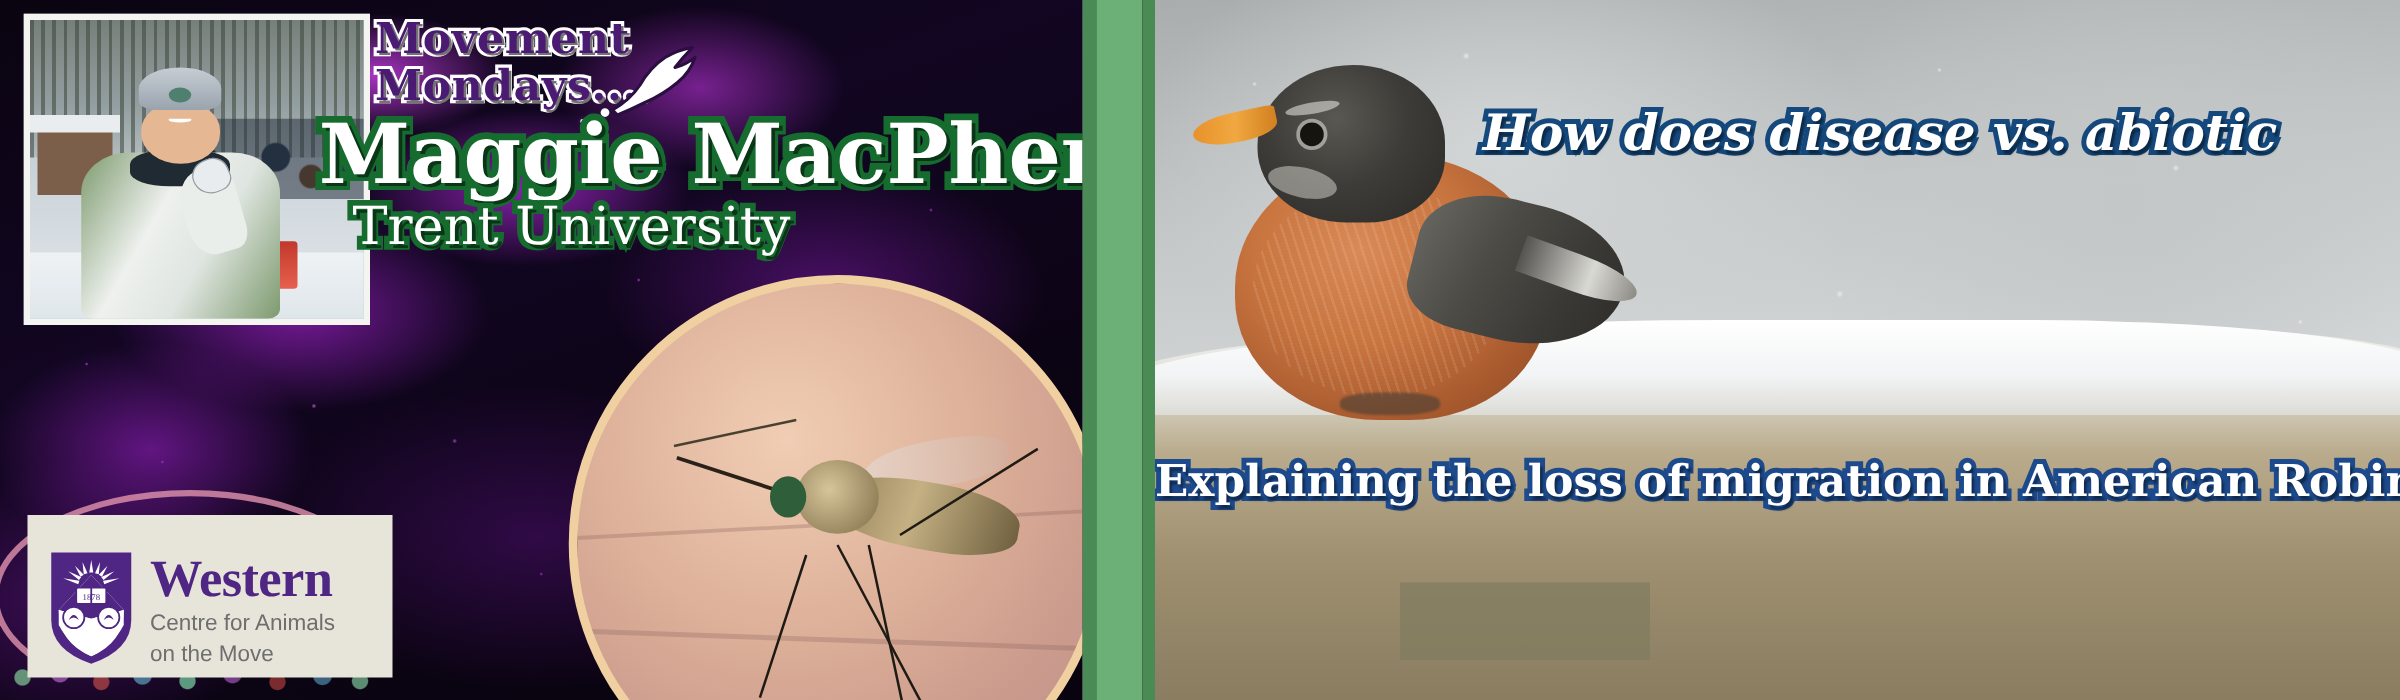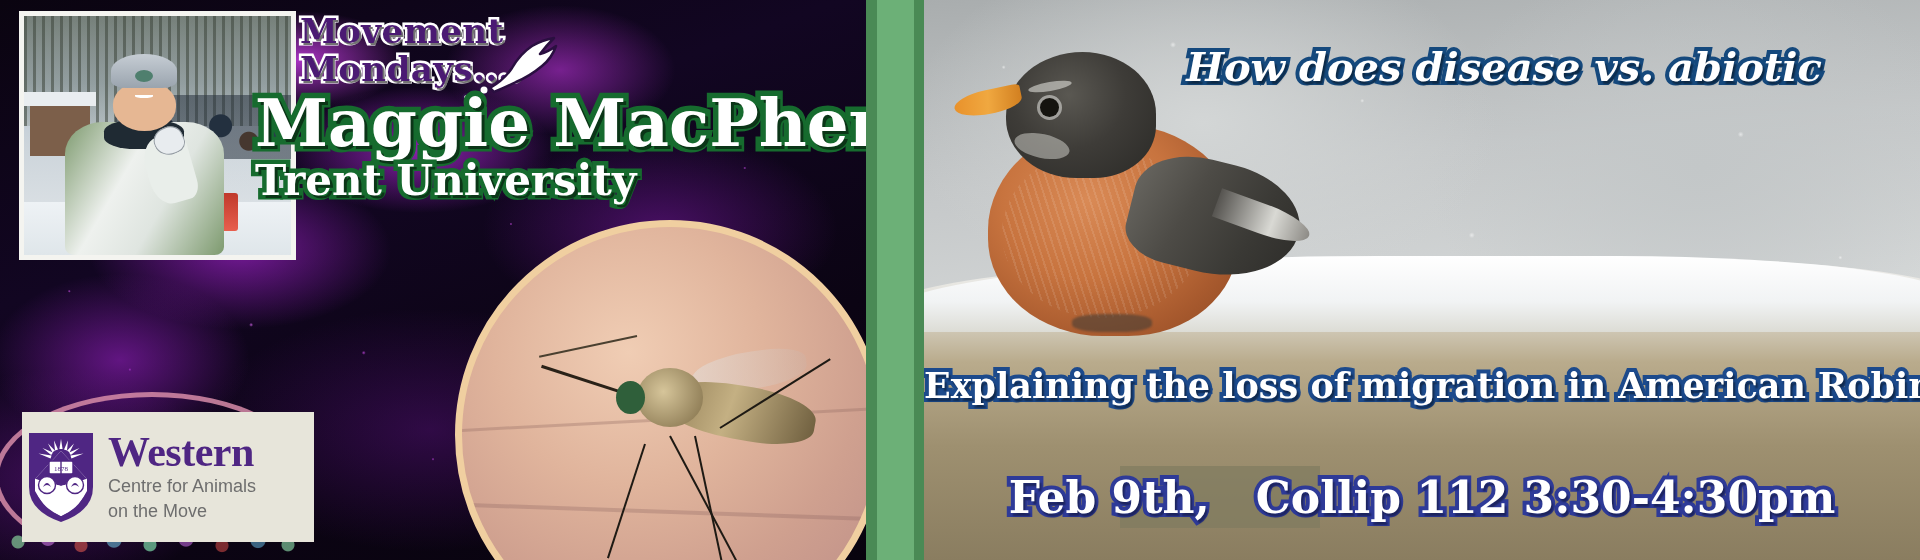--- a/index.html
+++ b/index.html
@@ -124,22 +124,22 @@
 
   
   .name-block { position:absolute; left:255px; top:90px; width:620px; }
   .speaker-name {
     font-family:"DejaVu Serif", serif; font-weight:bold; font-size:66px;
     line-height:66px; color:#ffffff;
     -webkit-text-stroke:11px #166b2e; paint-order:stroke fill;
     text-shadow:3px 3px 0 rgba(0,0,0,.5); white-space:nowrap;
   }
   .speaker-affil {
-    margin-top:2px; margin-left:0;
-    font-family:"DejaVu Serif", serif; font-weight:bold; font-size:42px;
+    margin-top:2px; margin-left:27px;
+    font-family:"DejaVu Serif", serif; font-weight:normal; font-size:42px;
     line-height:46px; color:#ffffff;
     -webkit-text-stroke:9px #166b2e; paint-order:stroke fill;
     text-shadow:3px 3px 0 rgba(0,0,0,.5); white-space:nowrap;
   }
 
   
   .mosq-circle {
     position:absolute; left:455px; top:220px; width:430px; height:430px;
     border-radius:50%; overflow:hidden; border:7px solid #f0cfa0;
     background:
@@ -162,21 +162,21 @@
   .mosq-ant1 { position:absolute; left:18%; top:26%; width:24%; height:2px;
     background:#4a4030; transform:rotate(-12deg); transform-origin:right center; }
   .mosq-leg { position:absolute; background:#1e1a14; height:2px; transform-origin:left center; }
   .mosq-wing{ position:absolute; left:55%; top:30%; width:28%; height:9%;
     background:linear-gradient(90deg, rgba(225,225,225,.5), rgba(190,190,190,.15));
     border-radius:60% 40% 50% 50%; transform:rotate(-8deg); }
 
   
   .western-logo {
     position:absolute; left:22px; top:412px; width:292px; height:130px;
-    background:#e7e5da; display:flex; align-items:center; padding:8px 4px;
+    background:#e7e5da; display:flex; align-items:flex-end; padding:8px 16px;
   }
   .shield-wrap { width:70px; height:96px; flex:0 0 auto; }
   .wl-text { margin-left:12px; }
   .wl-title {
     font-family:"Liberation Serif", serif; font-weight:bold; font-size:42px;
     line-height:40px; color:#4f2683; letter-spacing:-.5px;
   }
   .wl-sub {
     font-family:"Liberation Sans", sans-serif; font-size:18px; line-height:22px;
     color:#6e6e6e; margin-top:3px;
@@ -277,20 +277,21 @@
     background:rgba(70,62,54,.6); border-radius:40%; filter:blur(1px); }
 
   
   .q-block { position:absolute; left:170px; top:38px; width:820px; text-align:center; }
   .q-line {
     font-family:"DejaVu Serif", serif; font-style:italic; font-weight:bold;
     font-size:40px; line-height:58px; color:#ffffff;
     -webkit-text-stroke:8px #15497d; paint-order:stroke fill;
     text-shadow:2px 3px 2px rgba(0,0,0,.45);
     white-space:nowrap;
+    margin-top:40px;
   }
   .tagline {
     position:absolute; left:0; top:364px; width:996px; text-align:center;
     font-family:"DejaVu Serif", serif; font-weight:bold; font-size:35px;
     line-height:44px; color:#ffffff;
     -webkit-text-stroke:8px #1c4a8c; paint-order:stroke fill;
     text-shadow:2px 3px 2px rgba(0,0,0,.45); white-space:nowrap;
   }
   .datetime {
     position:absolute; left:0; top:470px; width:996px; text-align:center;
@@ -427,20 +428,15 @@
       <div class="rb-feet"></div>
     </div>
 
     <div class="q-block">
       <div class="q-line">How does disease vs. abiotic</div>
     </div>
 
     <div class="tagline">Explaining the loss of migration in American Robins</div>
 
     <div class="date-plate"></div>
-    <div class="datetime">
-      <span>Feb 9th,</span>
-      <span>&nbsp;</span>
-      <span>Collip 112 3:30-4:30pm</span>
-    </div>
   </div>
 
 </div>
 
 </body></html>

